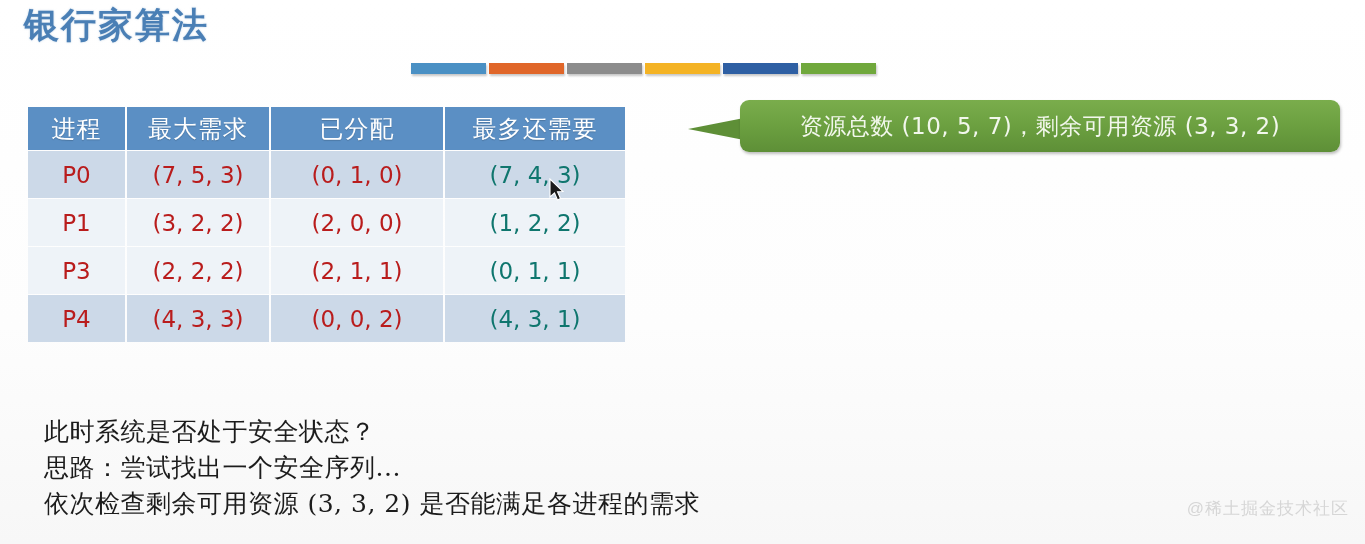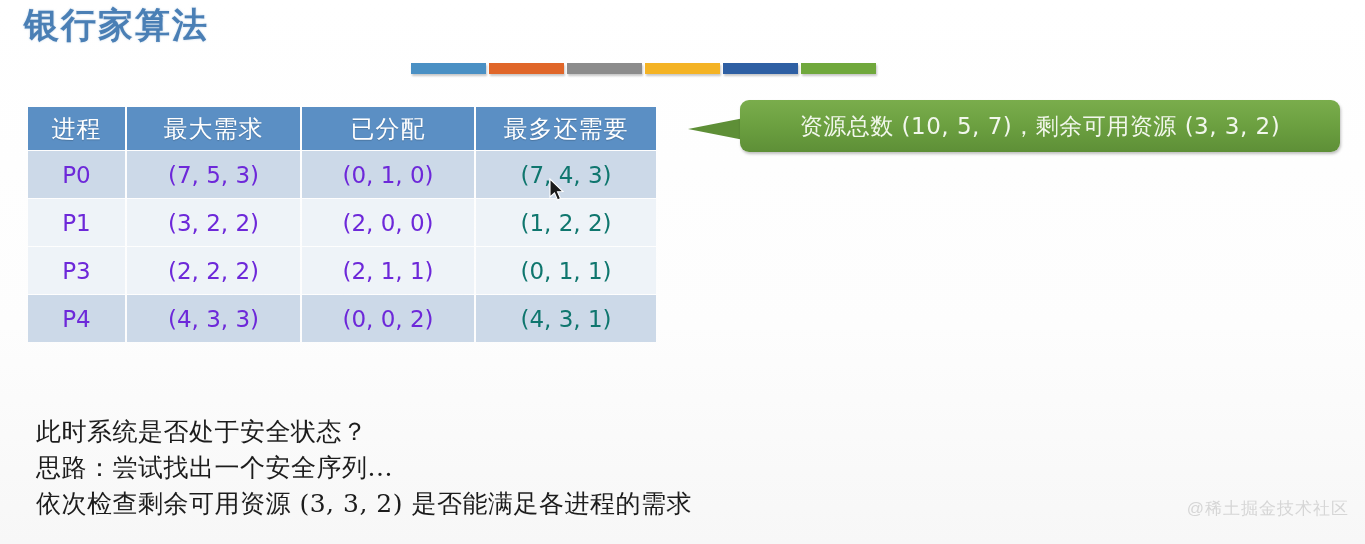--- a/index.html
+++ b/index.html
@@ -101,29 +101,29 @@
     font-size: 24px;
     font-weight: normal;
     letter-spacing: 1px;
     height: 43px;
     text-shadow: 0 1px 1px rgba(0,0,0,0.18);
     padding: 0;
   }
   .res-table td {
     font-family: "DejaVu Sans", sans-serif;
     font-size: 23px;
-    color: #6d28d9;
+    color: #b91c1c;
     height: 47px;
     text-align: center;
     padding: 0;
   }
   .res-table tr.row-odd td  { background: #ccd9e8; }
   .res-table tr.row-even td { background: #eef3f8; }
   .col-proc   { width: 97px; }
-  .col-max    { width: 173px; margin-top: 42px; }
+  .col-max    { width: 142px; margin-top: 42px; }
   .col-alloc  { width: 172px; }
   .col-need   { width: 180px; }
   td.need-cell { color: #0f766e; }
 
   
   .callout {
     position: absolute;
     left: 740px;
     top: 100px;
     width: 600px;
@@ -156,21 +156,21 @@
   .body-text {
     position: absolute;
     left: 36px;
     top: 414px;
     font-family: "DejaVu Serif", serif;
     font-size: 25px;
     line-height: 36px;
     color: #1c1c1c;
     letter-spacing: 0.5px;
   }
-  .body-text .line { white-space: nowrap; }
+  .body-text .line { white-space: nowrap; margin-left: 8px; }
 
   
   .site-watermark {
     position: absolute;
     right: 16px;
     bottom: 24px;
     font-family: Liberation Sans, sans-serif;
     font-size: 17px;
     color: #d6d6d6;
     letter-spacing: 1px;

